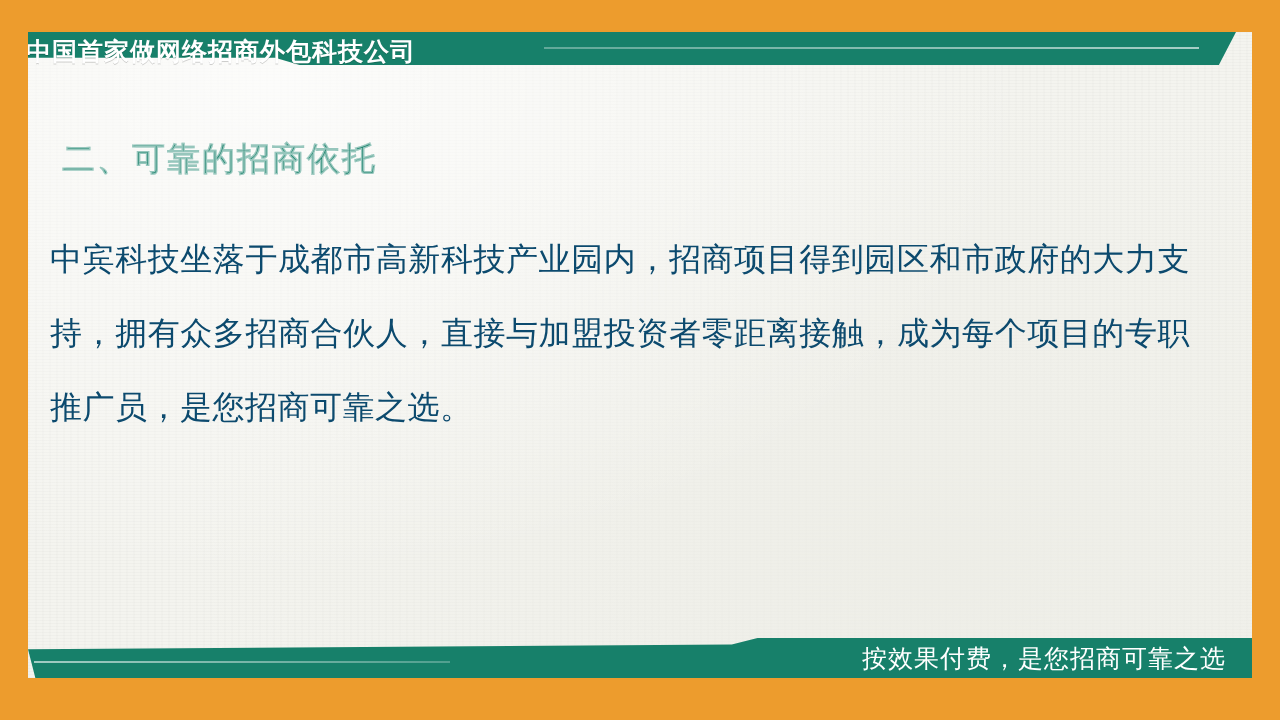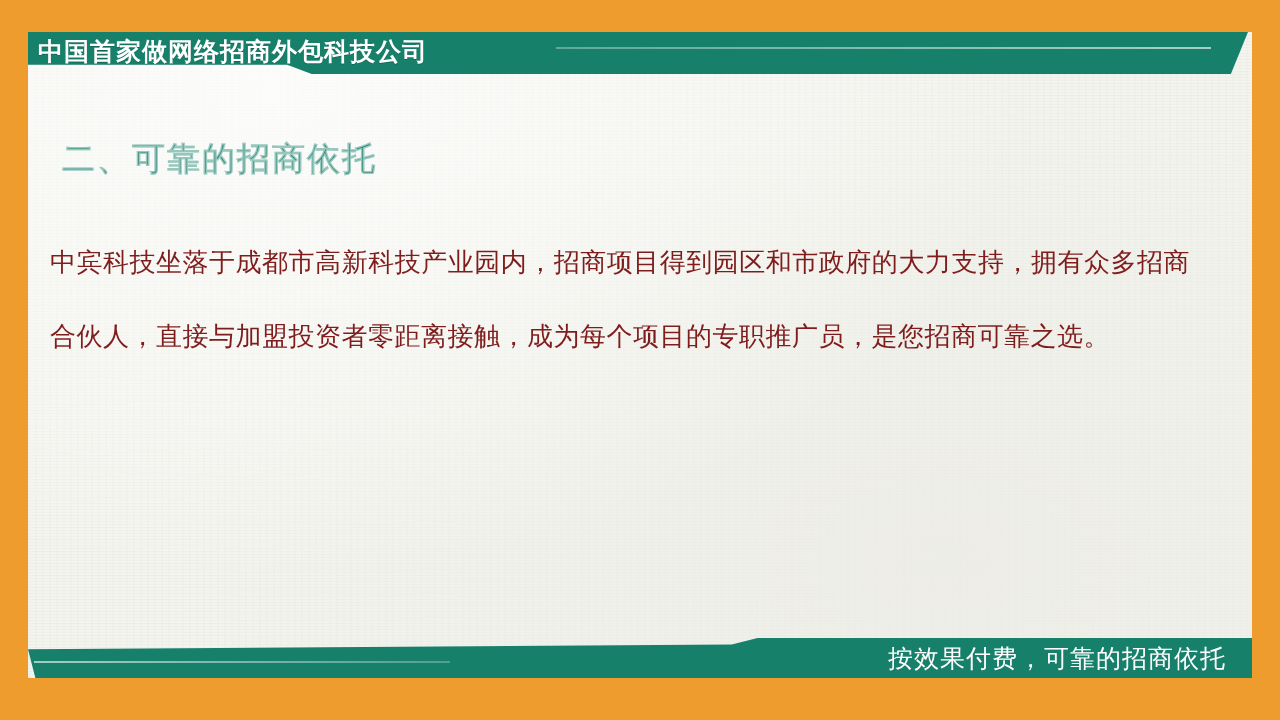--- a/index.html
+++ b/index.html
@@ -61,22 +61,22 @@
   .frame-left{
     position:absolute;left:0;top:0;width:28px;height:720px;background:#ED9C2D;z-index:7;
   }
   .frame-right{
     position:absolute;right:0;top:0;width:28px;height:720px;background:#ED9C2D;z-index:7;
   }
 
   
   .header-band{
     position:absolute;
-    left:24px; top:32px;
-    width:1224px; height:42px;
+    left:12px; top:32px;
+    width:1224px; height:33px;
     z-index:5;
   }
   .header-band .shape{
     position:absolute;inset:0;
     background:#17806A;
     clip-path: polygon(0 0, 100% 0, 98.6% 100%, 23.5% 100%, 21.5% 78%, 0 78%);
   }
   
   .header-rule{
     position:absolute;
@@ -108,24 +108,24 @@
     letter-spacing:2px;
     white-space:nowrap;
     -webkit-text-stroke:0.6px rgba(255,255,255,0.55);
     z-index:4;
   }
 
   .body-text{
     position:absolute;
     left:50px; top:225px;
     width:1140px;
-    font-family:Liberation Sans, sans-serif;
-    font-size:26px;
+    font-family:Liberation Mono, monospace;
+    font-size:32px;
     line-height:74px;
-    color:#7f1d1d;
+    color:#0c4a6e;
     letter-spacing:0.5px;
     text-align:justify;
     z-index:4;
   }
   .body-text p{margin:0;}
 
   
   .footer-band{
     position:absolute;
     left:28px; bottom:42px;
@@ -170,21 +170,21 @@
 
   <div class="section-title">二、可靠的招商依托</div>
 
   <div class="body-text">
     <p>中宾科技坐落于成都市高新科技产业园内，招商项目得到园区和市政府的大力支持，拥有众多招商合伙人，直接与加盟投资者零距离接触，成为每个项目的专职推广员，是您招商可靠之选。</p>
   </div>
 
   <div class="footer-band">
     <div class="shape"></div>
     <div class="footer-rule"></div>
-    <div class="footer-text">按效果付费，可靠的招商依托</div>
+    <div class="footer-text">按效果付费，是您招商可靠之选</div>
   </div>
 
   <div class="frame-top"></div>
   <div class="frame-bottom"></div>
   <div class="frame-left"></div>
   <div class="frame-right"></div>
 
 </div>
 
 </body></html>

